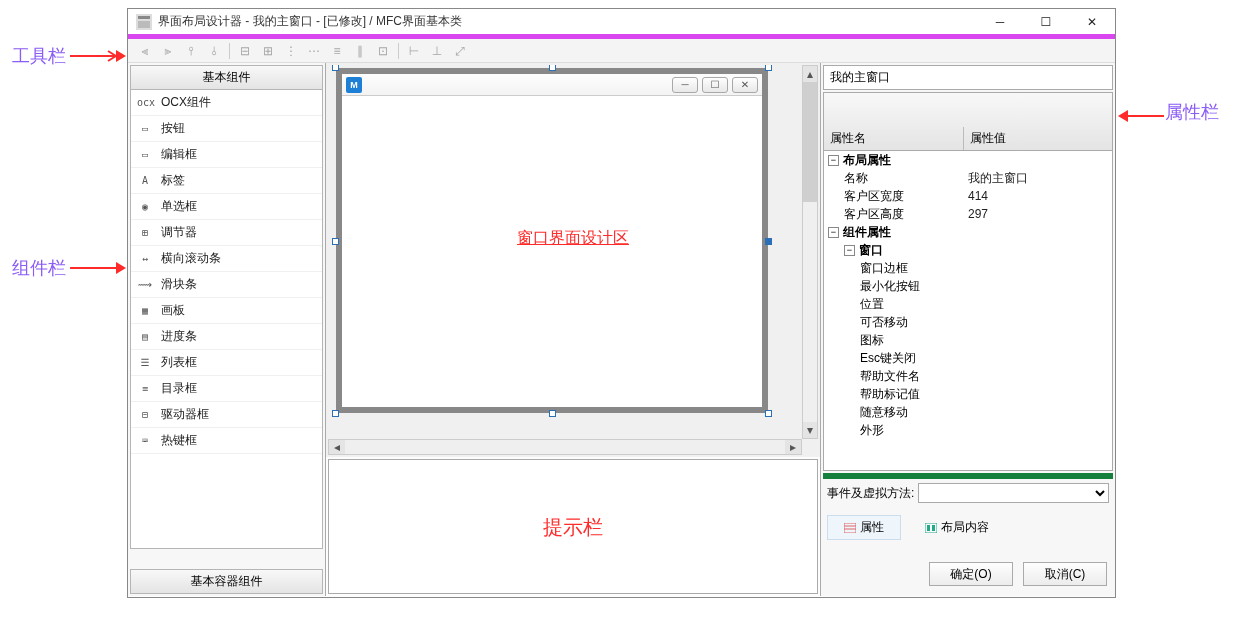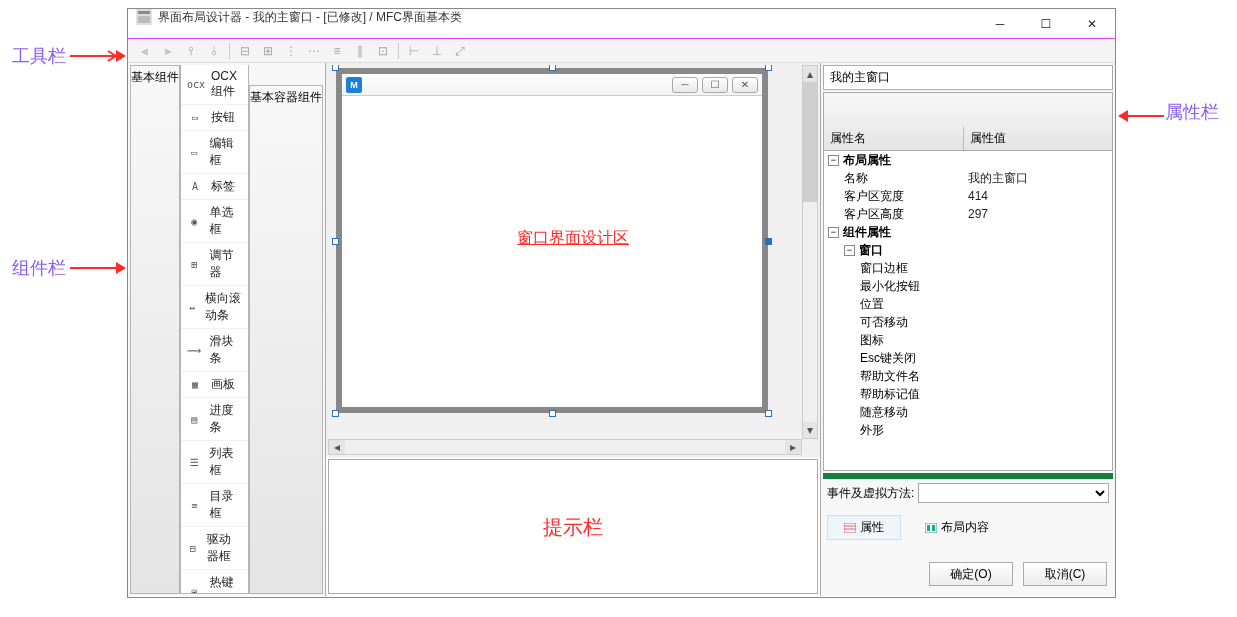--- a/index.html
+++ b/index.html
@@ -1,28 +1,28 @@
 <!DOCTYPE html>
 <html><head>
 <meta charset="utf-8">
 <style>
 * { box-sizing: border-box; margin: 0; padding: 0; }
 body { width: 1237px; height: 617px; font-family: 'Microsoft YaHei', SimSun, sans-serif; font-size: 12px; background: #fff; position: relative; }
 .window { position: absolute; left: 127px; top: 8px; width: 989px; height: 590px; border: 1px solid #888; background: #fdfdfd; }
-.titlebar { height: 30px; background: #fff; display: flex; padding: 0 0 0 8px; border-bottom: 1px solid #d946ef; }
+.titlebar { height: 30px; background: #fff; display: flex; align-items: center; padding: 0 0 0 8px; border-bottom: 5px solid #d946ef; }
 .titlebar .app-icon { width: 16px; height: 16px; margin-right: 6px; }
 .titlebar .title { flex: 1; font-size: 12px; color: #333; }
 .titlebar .win-btn { width: 46px; height: 29px; display: flex; align-items: center; justify-content: center; cursor: pointer; color: #222; }
 
 .toolbar { height: 24px; background: #f4f4f4; border-bottom: 1px solid #ddd; display: flex; align-items: center; padding: 0 6px; gap: 1px; }
 .toolbar .tb-btn { width: 22px; height: 20px; display: flex; align-items: center; justify-content: center; cursor: pointer; color: #a7a7a7; font-size: 12px; }
 .toolbar .tb-sep { width: 1px; height: 16px; background: #ccc; margin: 0 3px; }
 
 .content { display: flex; height: calc(100% - 55px); }
-.left-panel { width: 198px; background: #f7f7f7; border-right: 1px solid #aaa; display: flex; flex-direction: row; padding: 2px; }
+.left-panel { width: 198px; background: #f7f7f7; border-right: 1px solid #aaa; display: flex; flex-direction: column; padding: 2px; }
 .panel-header { background: linear-gradient(#f8f8f8,#e4e4e4); border: 1px solid #b5b5b5; text-align: center; padding: 3px 0; font-size: 12px; cursor: pointer; }
 .comp-list { flex: 1; background: #fff; border: 1px solid #b5b5b5; border-top: none; overflow-y: auto; }
 .comp-item { display: flex; align-items: center; padding: 4px 6px; gap: 8px; cursor: pointer; border-bottom: 1px solid #f0f0f0; }
 .comp-item .ci-icon { width: 16px; text-align: center; font-family: monospace; font-size: 10px; color: #555; }
 .comp-item .ci-label { font-size: 12px; color: #222; }
 .bottom-header { margin-top: 20px; }
 
 .center-panel { flex: 1; display: flex; flex-direction: column; }
 .design-area { flex: 1; background: #f0f0f0; position: relative; overflow: hidden; }
 .design-scroll { position: absolute; inset: 2px 2px 18px 2px; overflow: hidden; }

